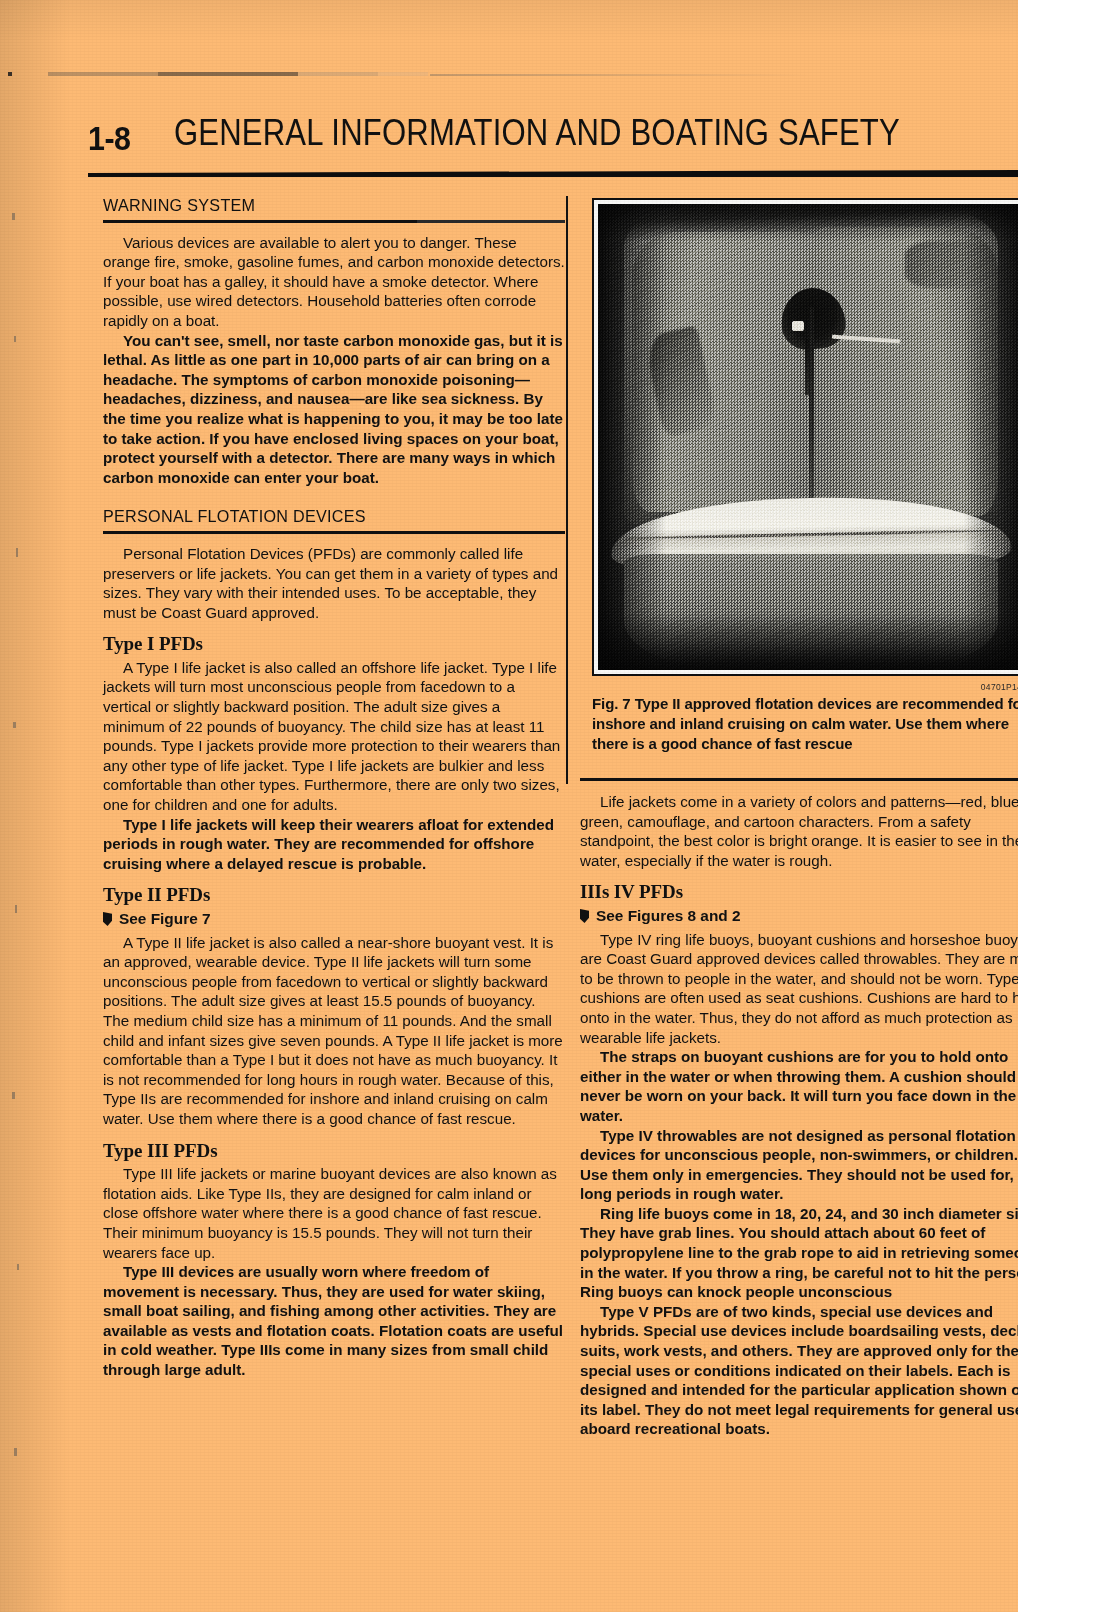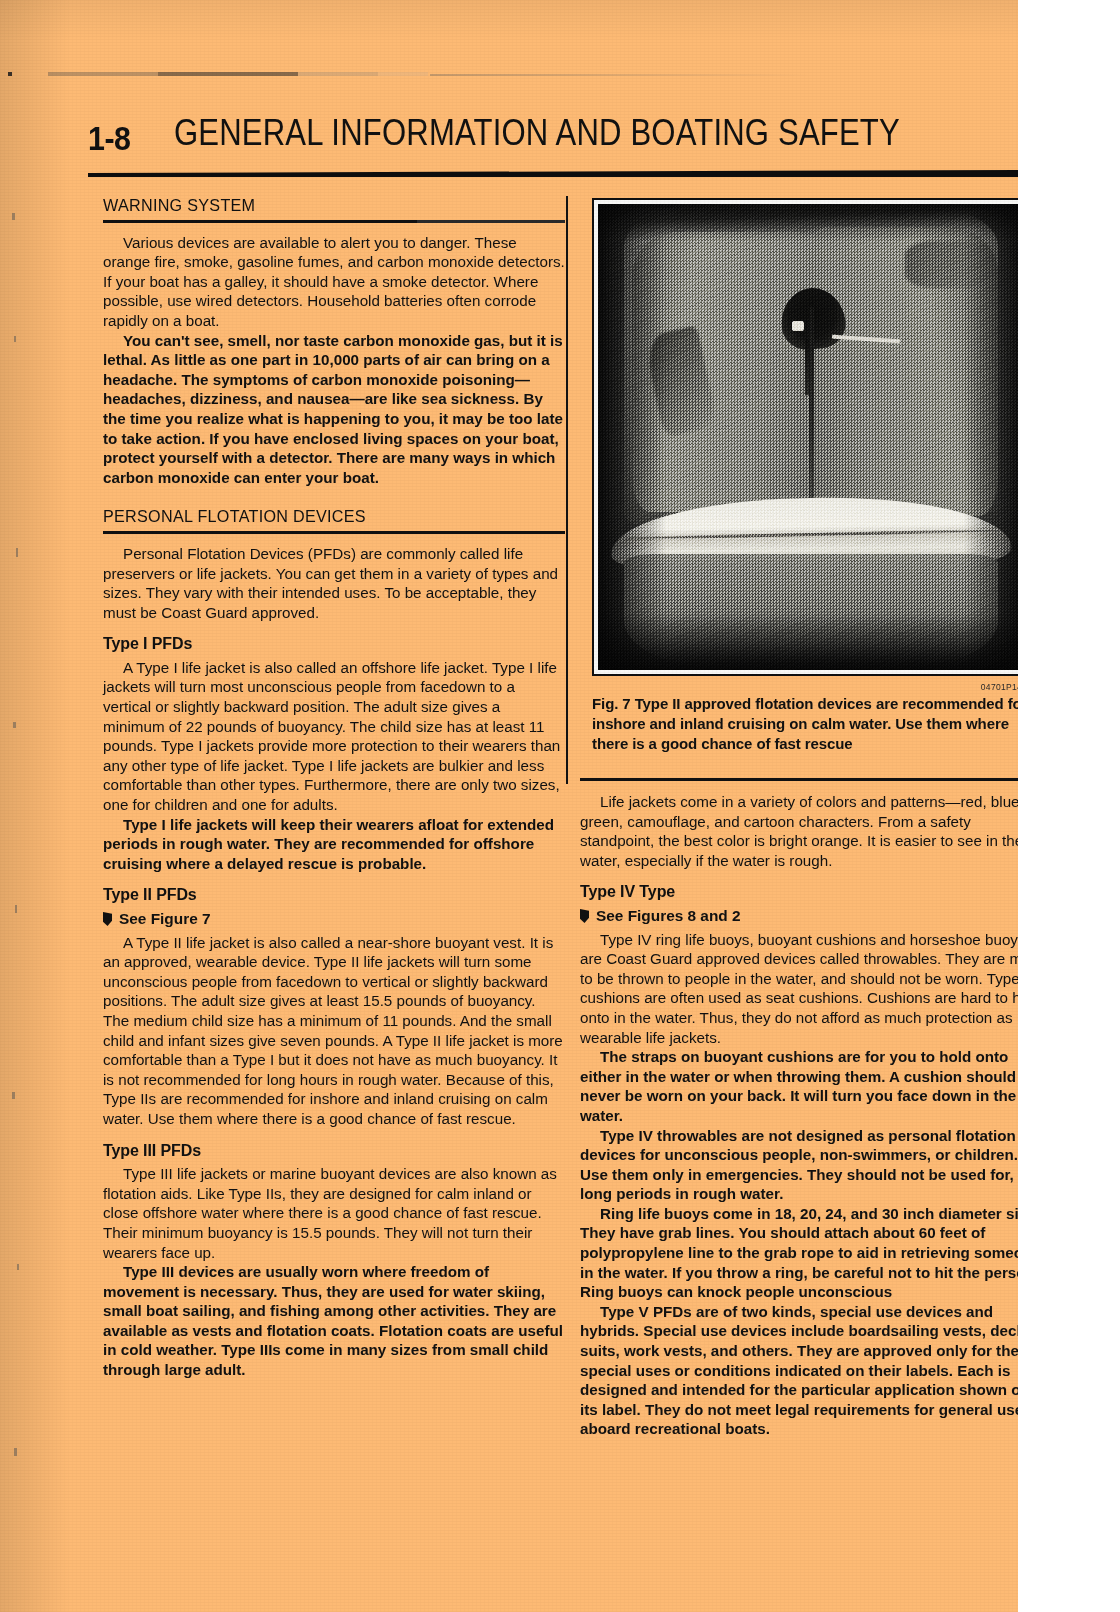--- a/index.html
+++ b/index.html
@@ -145,24 +145,25 @@
     height: 3px;
     background: #111;
     margin: 0 0 10px 0;
   }
   .sec-rule.thin-left {
     background: linear-gradient(90deg, #111 0 68%, #2a2a2a 68% 100%);
   }
 
   
   .sub-head {
-    font-size: 16px;
+    font-size: 19px;
     font-weight: bold;
     margin: 12px 0 4px 0;
     letter-spacing: -0.1px;
+    font-family: Liberation Serif, serif;
   }
   .see-fig {
     font-size: 15.4px;
     font-weight: bold;
     margin: 2px 0 4px 0;
     display: flex;
     align-items: baseline;
     gap: 7px;
   }
   .see-fig .bullet {
@@ -474,21 +475,21 @@
     <div class="photo-credit">04701P14</div>
   </div>
 
   <div class="fig-caption">Fig. 7 Type II approved flotation devices are recommended for inshore and inland cruising on calm water. Use them where there is a good chance of fast rescue</div>
 
   <div class="right-rule"></div>
 
   <div class="right-body">
     <p class="body">Life jackets come in a variety of colors and patterns—red, blue, green, camouflage, and cartoon characters. From a safety standpoint, the best color is bright orange. It is easier to see in the water, especially if the water is rough.</p>
 
-    <div class="sub-head">Type IV Type</div>
+    <div class="sub-head">IIIs IV PFDs</div>
     <div class="see-fig">
       <span class="bullet"></span>
       <span>See Figures 8 and 2</span>
     </div>
     <p class="body">Type IV ring life buoys, buoyant cushions and horseshoe buoys are Coast Guard approved devices called throwables. They are made to be thrown to people in the water, and should not be worn. Type IV cushions are often used as seat cushions. Cushions are hard to hold onto in the water. Thus, they do not afford as much protection as wearable life jackets.</p>
     <p class="body">The straps on buoyant cushions are for you to hold onto either in the water or when throwing them. A cushion should never be worn on your back. It will turn you face down in the water.</p>
     <p class="body">Type IV throwables are not designed as personal flotation devices for unconscious people, non-swimmers, or children. Use them only in emergencies. They should not be used for, long periods in rough water.</p>
     <p class="body">Ring life buoys come in 18, 20, 24, and 30 inch diameter sizes. They have grab lines. You should attach about 60 feet of polypropylene line to the grab rope to aid in retrieving someone in the water. If you throw a ring, be careful not to hit the person. Ring buoys can knock people unconscious</p>
 
     <p class="body">Type V PFDs are of two kinds, special use devices and hybrids. Special use devices include boardsailing vests, deck suits, work vests, and others. They are approved only for the special uses or conditions indicated on their labels. Each is designed and intended for the particular application shown on its label. They do not meet legal requirements for general use aboard recreational boats.</p>

